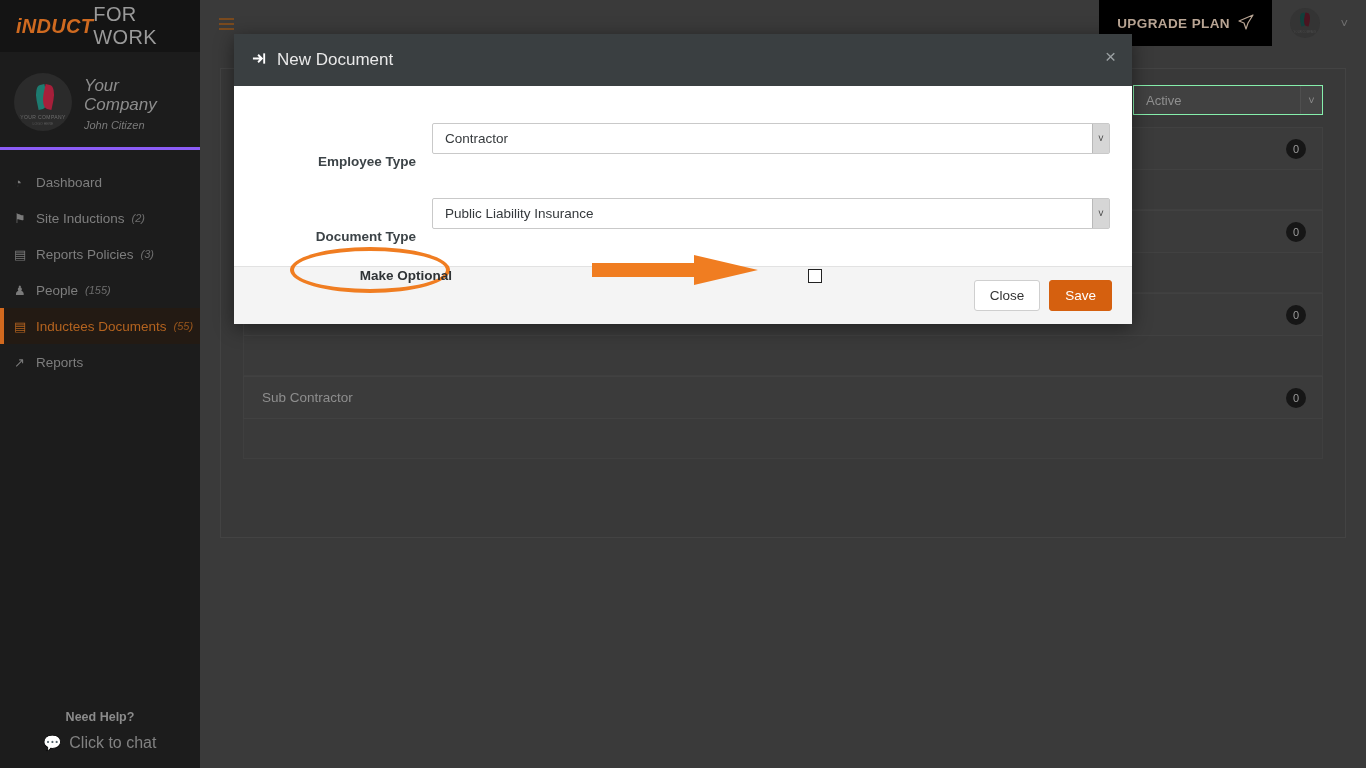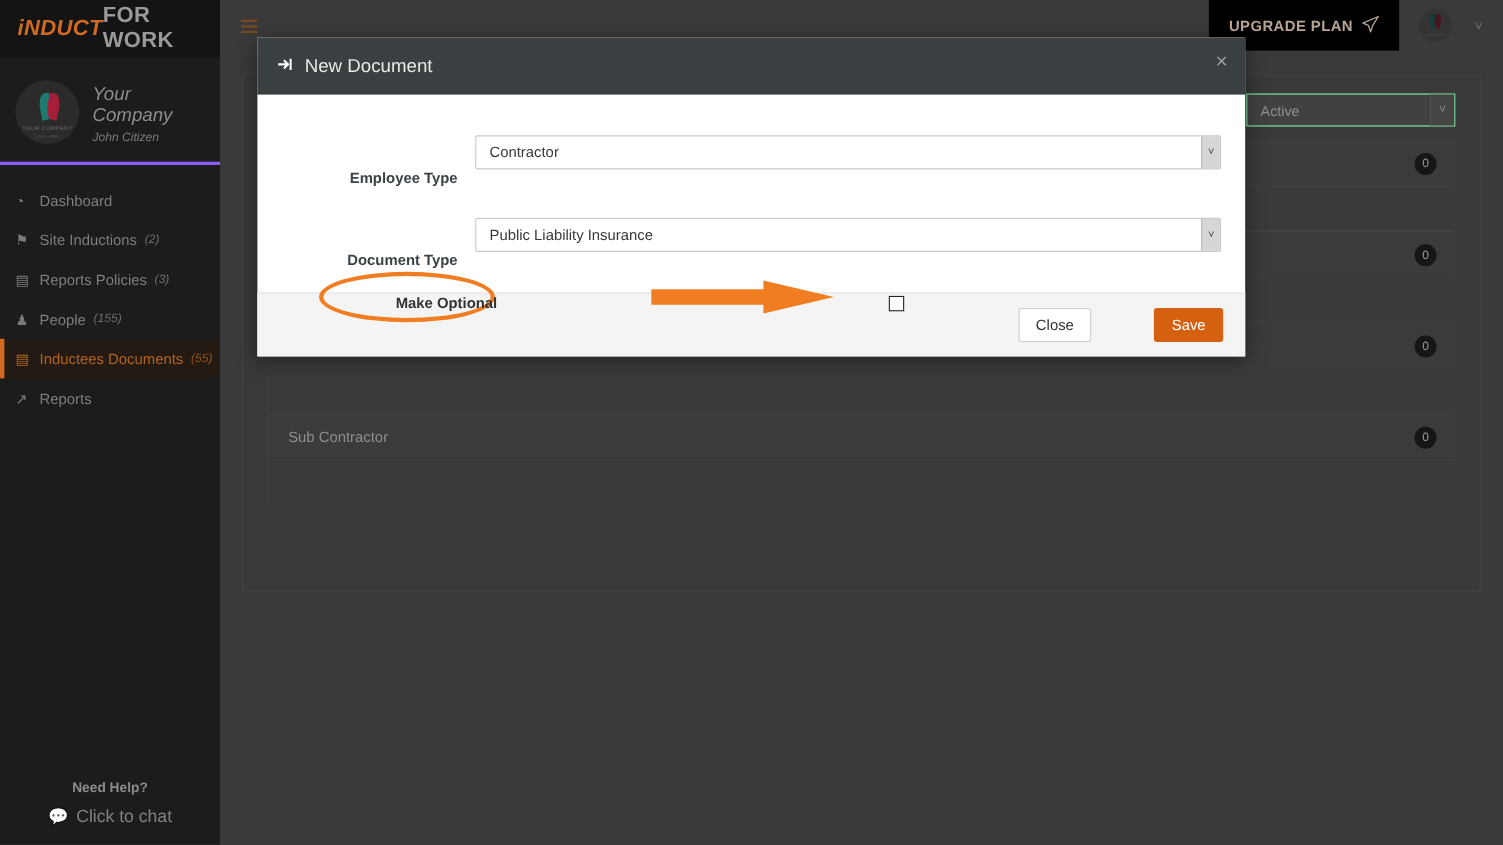--- a/index.html
+++ b/index.html
@@ -20,21 +20,21 @@
     z-index: 5;
   }
   .sidebar-logo {
     height: 52px;
     display: flex; align-items: center;
     padding-left: 16px;
     background: #141414;
     letter-spacing: .3px;
   }
   .logo-a { color: #cf6a20; font-weight: bold; font-size: 20px; font-style: italic; }
-  .logo-b { color: #9a9a9a; font-weight: bold; font-size: 20px; }
+  .logo-b { color: #9a9a9a; font-weight: normal; font-size: 20px; }
 
   .company-block {
     display: flex; align-items: flex-end;
     padding: 14px 10px 16px 14px;
     border-bottom: 3px solid #8b5cf6;
     height: 98px;
   }
   .avatar-lg {
     width: 58px; height: 58px; border-radius: 50%;
     background: #2b2b2b;
@@ -206,21 +206,21 @@
   }
   .arrow-ann {
     position: absolute; left: 358px; top: -14px;
     width: 168px; height: 32px; z-index: 1;
   }
   .modal-footer {
     height: 58px; background: #f4f4f4; border-top: 1px solid #e2e2e2;
     display: flex; align-items: center; justify-content: flex-end;
     padding-right: 20px; gap: 9px;
   }
-  .btn { font-size: 13.5px; padding: 7px 15px; border-radius: 3px; cursor: pointer; margin-left: 48px; }
+  .btn { font-size: 13.5px; padding: 7px 15px; border-radius: 3px; cursor: pointer; }
   .btn-close { background: #fff; color: #333; border: 1px solid #cfcfcf; }
   .btn-save { background: #d5600f; color: #fff; border: 1px solid #d5600f; }
 </style>
 </head>
 <body>
 
 <div id="root">
 
   <div class="sidebar">
     <div class="sidebar-logo">

